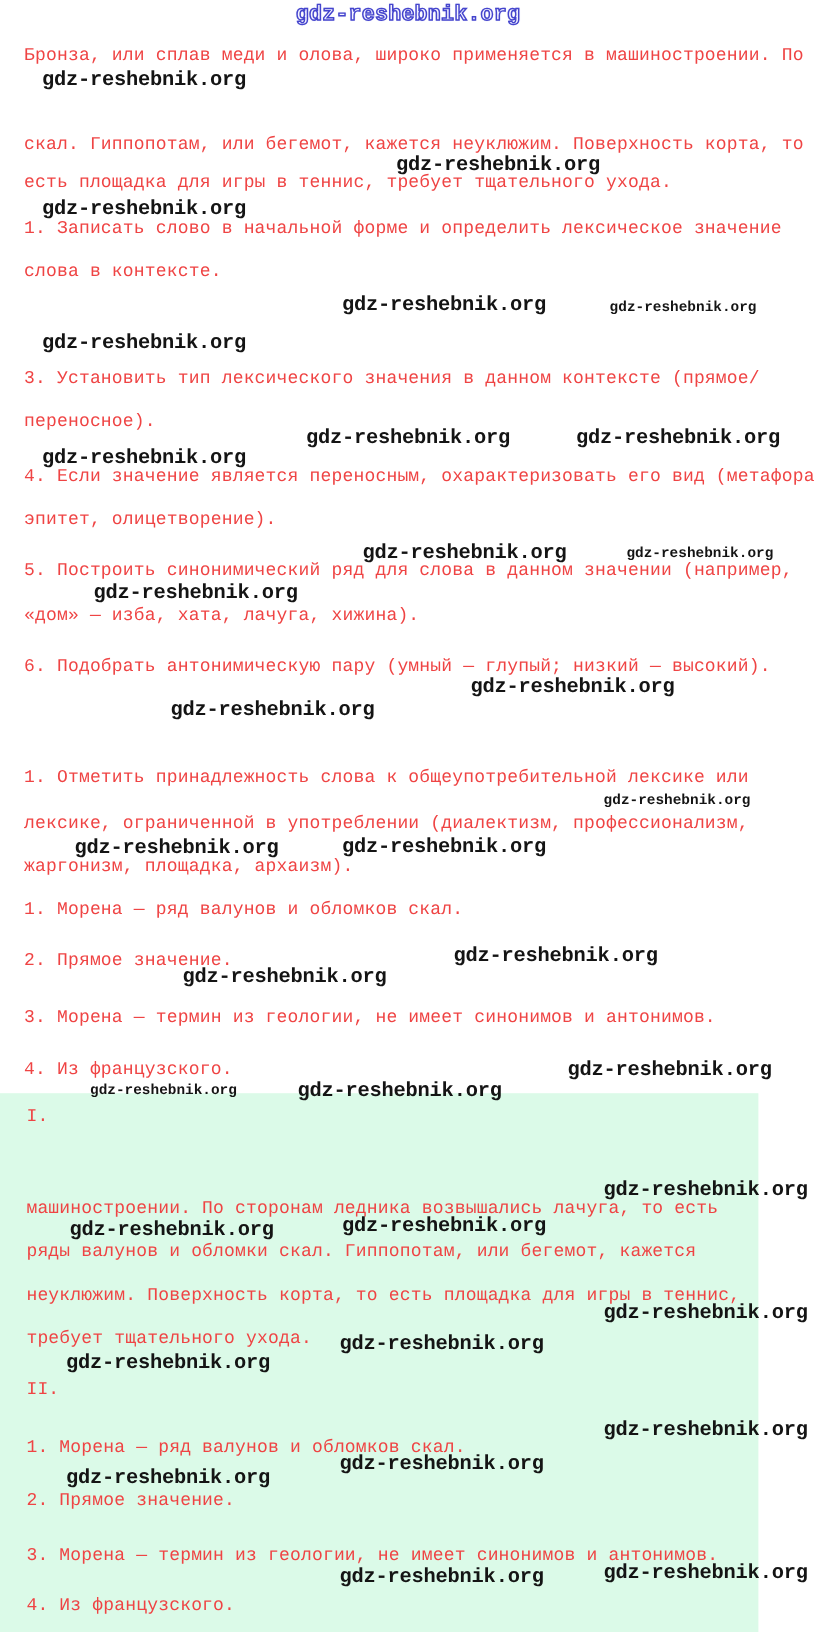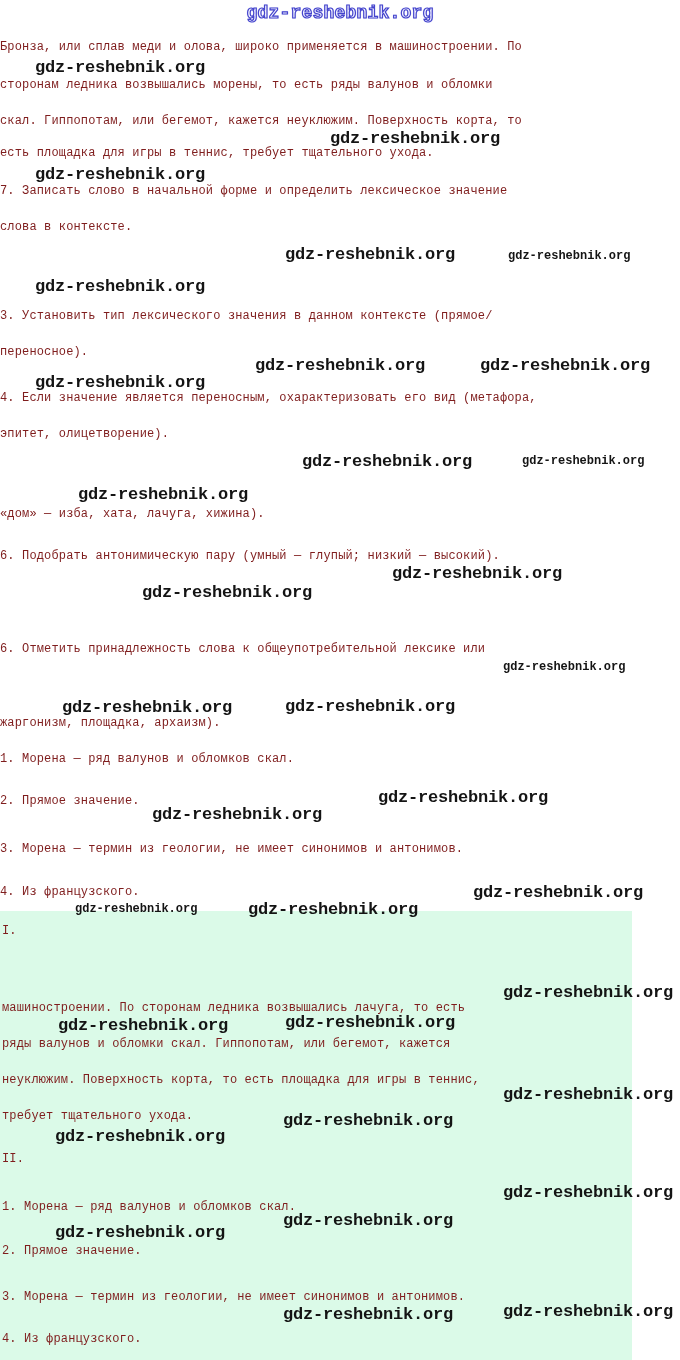--- a/index.html
+++ b/index.html
@@ -9,22 +9,23 @@
   }
   .brand-top{
     position:absolute;left:0;top:3px;width:680px;text-align:center;
     font-size:18px;font-weight:700;letter-spacing:.2px;
     color:#f4f4ff;-webkit-text-stroke:1.2px #4545cd;
     text-shadow:0 0 1px #4545cd;
     white-space:nowrap;
   }
   .tl{
     position:absolute;left:0;white-space:nowrap;
-    font-size:12px;line-height:18px;letter-spacing:.15px;
-    color:#7f1d1d;
+    font-size:15px;line-height:18px;letter-spacing:.15px;
+    color:#ef4444;
+    padding-left:20px;
   }
   .hl-line{left:2px;}
   .wm{
     position:absolute;white-space:nowrap;
     font-size:17px;font-weight:700;letter-spacing:-.2px;line-height:17px;
     color:#141414;
   }
   .wm.small{font-size:12px;line-height:12px;letter-spacing:0;}
   .highlight{
     position:absolute;left:0;top:911px;width:632px;height:449px;
@@ -34,32 +35,33 @@
 </head>
 <body>
 
 <div class="page">
 
   <div class="highlight"></div>
 
   <div class="brand-top">gdz-reshebnik.org</div>
 
   <div class="tl" style="top:38px">Бронза, или сплав меди и олова, широко применяется в машиностроении. По</div>
-  <div class="tl" style="top:76px">сторонам ледника возвышались морены, то есть ряды валунов и обломки</div>
   <div class="tl" style="top:112px">скал. Гиппопотам, или бегемот, кажется неуклюжим. Поверхность корта, то</div>
   <div class="tl" style="top:144px">есть площадка для игры в теннис, требует тщательного ухода.</div>
-  <div class="tl" style="top:182px">7. Записать слово в начальной форме и определить лексическое значение</div>
+  <div class="tl" style="top:182px">1. Записать слово в начальной форме и определить лексическое значение</div>
   <div class="tl" style="top:218px">слова в контексте.</div>
   <div class="tl" style="top:307px">3. Установить тип лексического значения в данном контексте (прямое/</div>
   <div class="tl" style="top:343px">переносное).</div>
   <div class="tl" style="top:389px">4. Если значение является переносным, охарактеризовать его вид (метафора,</div>
   <div class="tl" style="top:425px">эпитет, олицетворение).</div>
+  <div class="tl" style="top:467px">5. Построить синонимический ряд для слова в данном значении (например,</div>
   <div class="tl" style="top:505px">«дом» — изба, хата, лачуга, хижина).</div>
   <div class="tl" style="top:547px">6. Подобрать антонимическую пару (умный — глупый; низкий — высокий).</div>
-  <div class="tl" style="top:640px">6. Отметить принадлежность слова к общеупотребительной лексике или</div>
+  <div class="tl" style="top:640px">1. Отметить принадлежность слова к общеупотребительной лексике или</div>
+  <div class="tl" style="top:678px">лексике, ограниченной в употреблении (диалектизм, профессионализм,</div>
   <div class="tl" style="top:714px">жаргонизм, площадка, архаизм).</div>
   <div class="tl" style="top:750px">1. Морена — ряд валунов и обломков скал.</div>
   <div class="tl" style="top:792px">2. Прямое значение.</div>
   <div class="tl" style="top:840px">3. Морена — термин из геологии, не имеет синонимов и антонимов.</div>
   <div class="tl" style="top:883px">4. Из французского.</div>
 
   <div class="tl hl-line" style="top:922px">I.</div>
   <div class="tl hl-line" style="top:999px">машиностроении. По сторонам ледника возвышались лачуга, то есть</div>
   <div class="tl hl-line" style="top:1071px">неуклюжим. Поверхность корта, то есть площадка для игры в теннис,</div>
   <div class="tl hl-line" style="top:1035px">ряды валунов и обломки скал. Гиппопотам, или бегемот, кажется</div>

